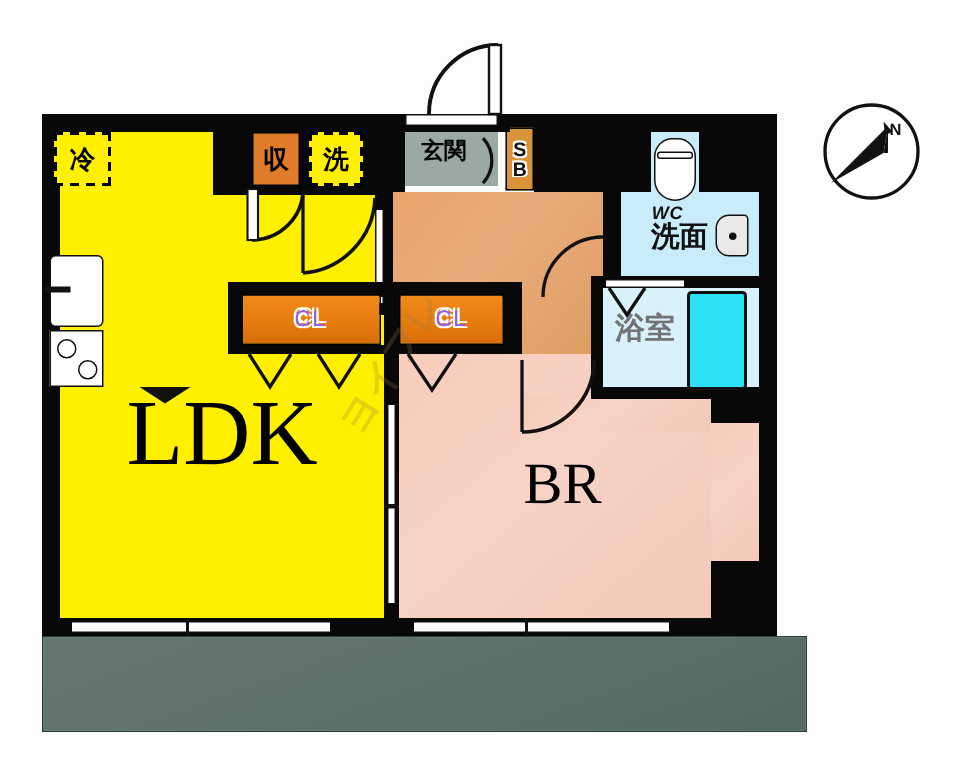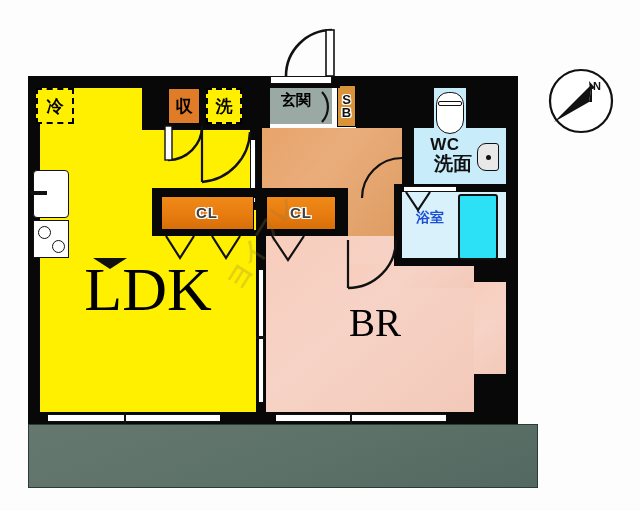--- a/index.html
+++ b/index.html
@@ -34,37 +34,37 @@
   .jp{font-family:"DejaVu Sans","Liberation Sans",sans-serif;font-weight:700;color:#000;}
 
   .tagbox{display:flex;align-items:center;justify-content:center;
           font-weight:700;color:#000;}
   .tag-dash{border:2px dashed #000;}
 
   .f-shu{background:#e07b28;}
   .f-cl{background:linear-gradient(180deg,#f08a18 0%,#e77c10 55%,#d86e08 100%);
         border:1px solid #000;}
   .cl-text{font-family:"Liberation Sans","DejaVu Sans",sans-serif;
-           font-size:15px;font-weight:700;color:#404040;
+           font-size:15px;font-weight:400;color:#8b5cf6;
            text-shadow:-1.4px -1.4px 0 #fff, 1.4px -1.4px 0 #fff,
                        -1.4px 1.4px 0 #fff, 1.4px 1.4px 0 #fff;
            letter-spacing:1px;}
 
   .f-sb{background:#d99338;border:1px solid #000;
         display:flex;flex-direction:column;align-items:center;justify-content:center;}
   .sb-ch{font-family:"Liberation Sans","DejaVu Sans",sans-serif;
          font-size:13px;font-weight:700;color:#111;line-height:1.0;
          text-shadow:-1.2px -1.2px 0 #fff, 1.2px -1.2px 0 #fff,
                      -1.2px 1.2px 0 #fff, 1.2px 1.2px 0 #fff;}
 
   .wc-text{font-family:"Liberation Sans","DejaVu Sans",sans-serif;
            text-align:center;color:#111;line-height:1.05;}
-  .wc-en{font-size:17px;font-weight:700;letter-spacing:.5px;}
+  .wc-en{font-size:12px;font-weight:700;letter-spacing:.5px;font-style:italic;}
   .wc-jp{font-size:19px;font-weight:700;padding-left:16px;}
-  .bath-jp{font-size:14px;font-weight:700;color:#1d4ed8;}
+  .bath-jp{font-size:20px;font-weight:700;color:#737373;}
 
   
   .fx{background:#fff;border:1.6px solid #111;}
   .tub{background:#2ce1f5;border:2.2px solid #111;border-radius:3px;}
 
   
   .sash{background:#fff;border-top:1.6px solid #111;border-bottom:1.6px solid #111;}
   .sashv{background:#fff;border-left:1.6px solid #111;border-right:1.6px solid #111;}
 
   

